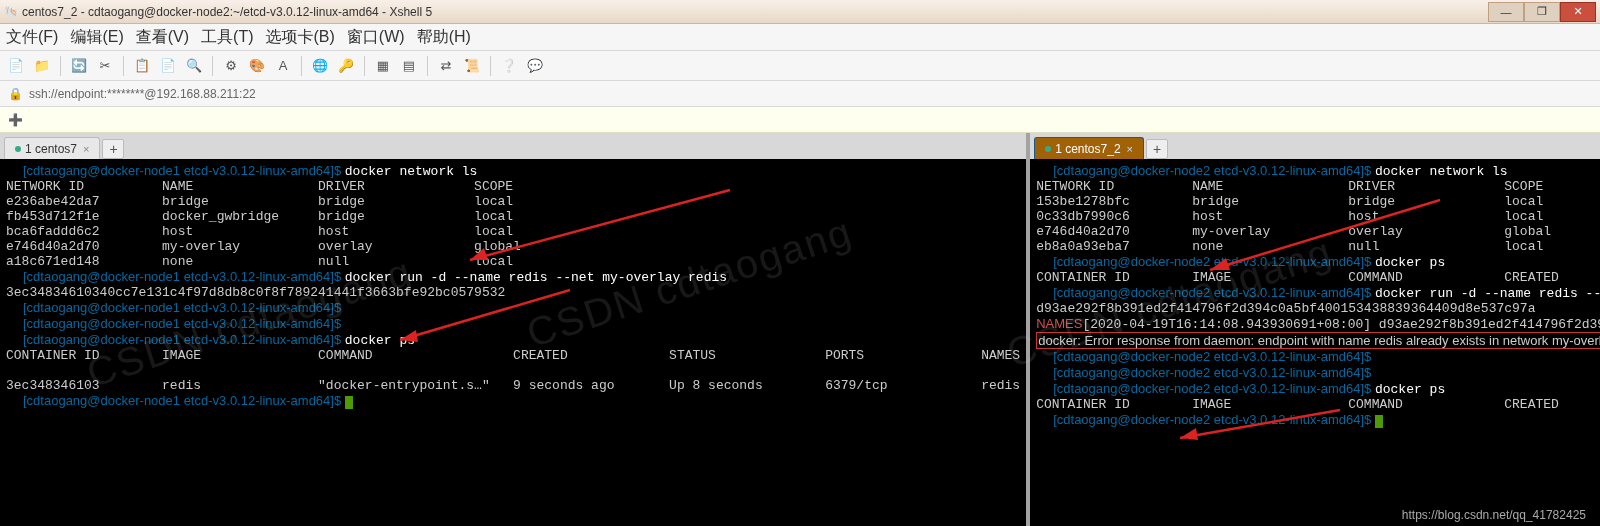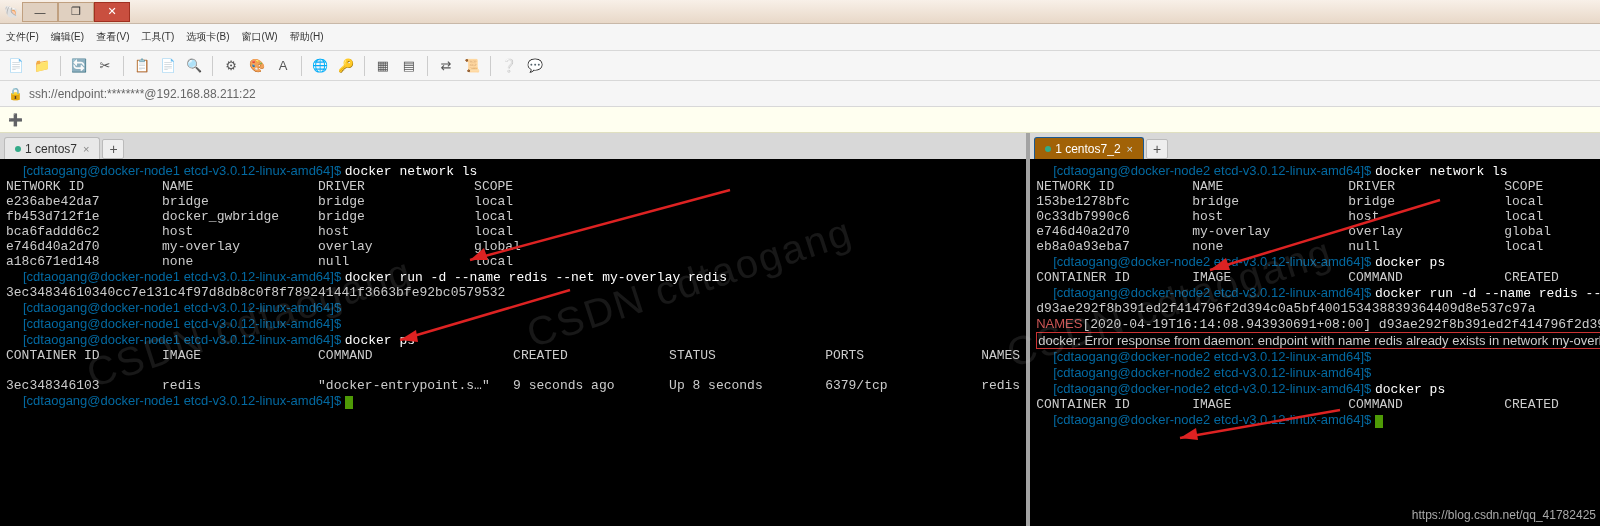--- a/index.html
+++ b/index.html
@@ -5,21 +5,21 @@
 * { margin:0; padding:0; box-sizing:border-box; font-family:"Microsoft YaHei",Tahoma,sans-serif; }
 body { background:#f0f0f0; width:1600px; height:526px; overflow:hidden; position:relative; }
 
 .titlebar { height:24px; background:linear-gradient(#f8f0e8,#e8d8c8); display:flex; align-items:center; padding:0 4px; font-size:12px; color:#333; border-bottom:1px solid #c8b8a8; }
 .titlebar .icon { width:14px; height:14px; margin-right:4px; }
 .titlebar .title { flex:1; }
 .titlebar .wbtns { display:flex; gap:0; }
 .titlebar .wbtn { width:36px; height:20px; background:#e0d0c0; display:flex; align-items:center; justify-content:center; font-size:11px; border:1px solid #c0a080; }
 .titlebar .wbtn.close { background:#c94f3f; color:#fff; border-color:#a03020; }
 
-.menubar { height:24px; background:#f6f6f6; display:flex; align-items:center; padding:13px 6px; font-size:10px; color:#333; border-bottom:1px solid #d8d8d8; }
+.menubar { height:24px; background:#f6f6f6; display:flex; align-items:center; padding:13px 6px; font-size:16px; color:#333; border-bottom:1px solid #d8d8d8; }
 .menubar span { margin-right:12px; cursor:default; }
 
 .toolbar { height:30px; background:#f6f6f6; display:flex; align-items:center; padding:0 6px; gap:6px; border-bottom:1px solid #d8d8d8; }
 .toolbar .tb { width:20px; height:20px; display:flex; align-items:center; justify-content:center; font-size:13px; color:#555; }
 .toolbar .sep { width:1px; height:20px; background:#ccc; margin:0 2px; }
 
 .addrbar { height:26px; background:#f6f6f6; display:flex; align-items:center; padding:0 8px; font-size:12px; color:#666; border-bottom:1px solid #d8d8d8; }
 .addrbar .lock { margin-right:6px; color:#888; }
 
 .hintbar { height:26px; background:#fffff0; display:flex; align-items:center; padding:0 8px; font-size:12px; color:#666; border-bottom:1px solid #e0e0c0; }
@@ -43,27 +43,28 @@
 .term .err { color:#c55; }
 .term .cursor { display:inline-block; width:8px; height:13px; background:#4e9a06; vertical-align:text-bottom; }
 .term .boxed { border:1px solid #c33; padding:0 1px; display:block; }
 
 .watermark { position:absolute; color:rgba(200,200,200,0.12); font-size:40px; font-weight:400; pointer-events:none; transform:rotate(-18deg); letter-spacing:2px; }
 
 .arrow { position:absolute; pointer-events:none; }
 .arrow line { stroke:#d22; stroke-width:2.5; }
 .arrow polygon { fill:#d22; }
 
-.footer-url { position:absolute; right:4px; bottom:4px; color:#aaa; font-size:12px; font-family:sans-serif; }
+.footer-url { position:absolute; right:14px; bottom:4px; color:#aaa; font-size:12px; font-family:sans-serif; }
 </style>
 </head>
 <body>
 
 <div class="titlebar">
   <span class="icon">🐚</span>
+  <span class="title">centos7_2 - cdtaogang@docker-node2:~/etcd-v3.0.12-linux-amd64 - Xshell 5</span>
   <div class="wbtns">
     <div class="wbtn">—</div>
     <div class="wbtn">❐</div>
     <div class="wbtn close">✕</div>
   </div>
 </div>
 
 <div class="menubar">
   <span>文件(F)</span>
   <span>编辑(E)</span>

